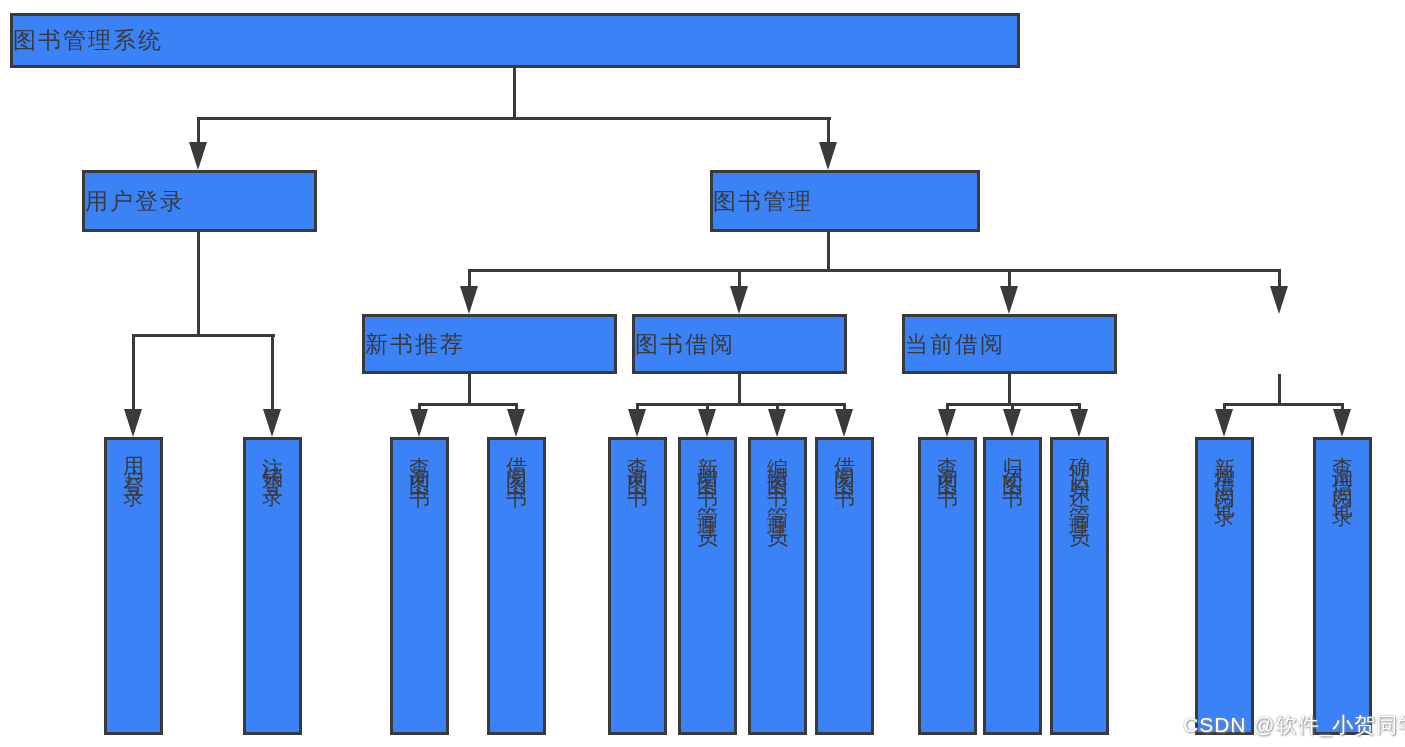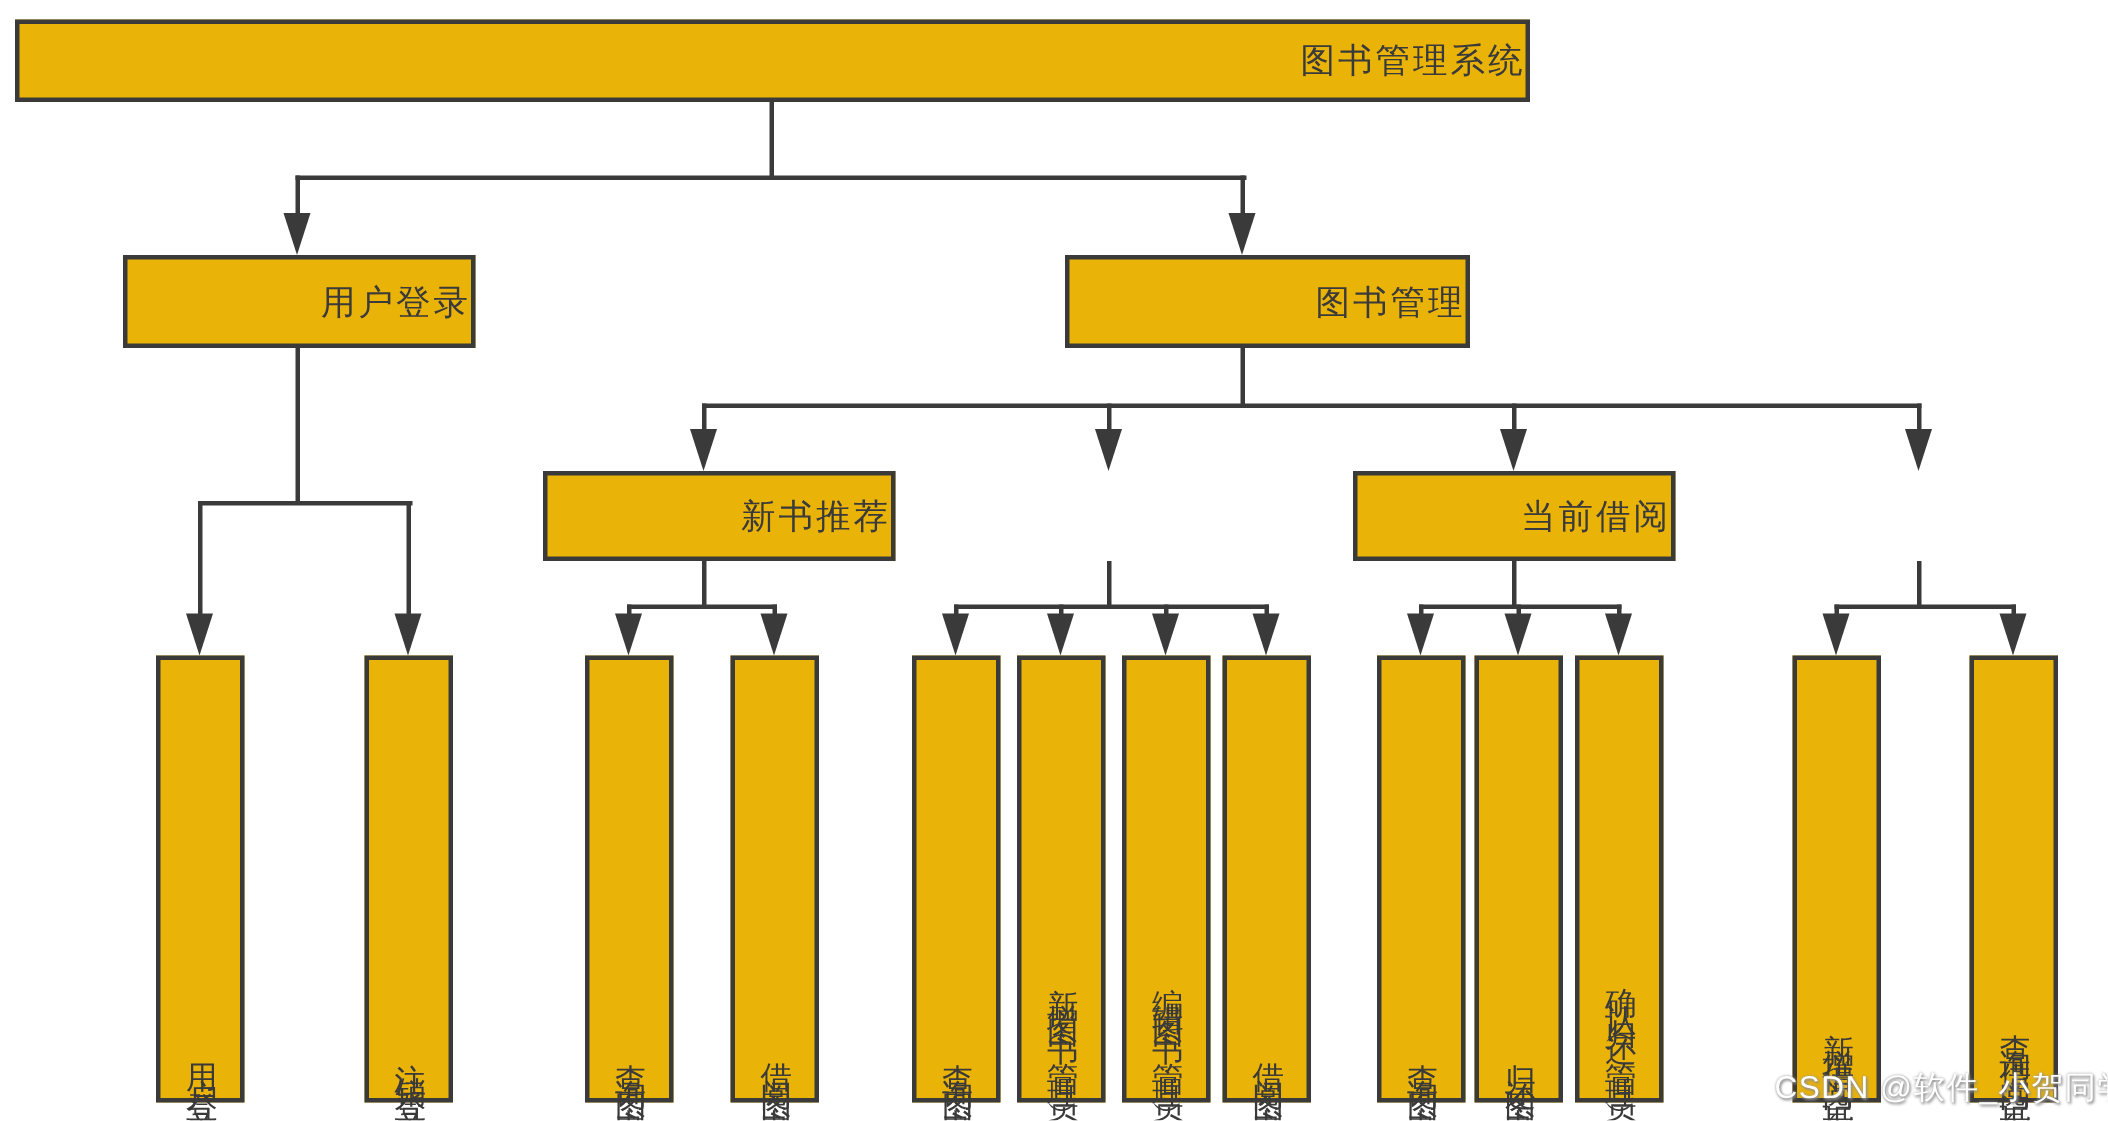--- a/index.html
+++ b/index.html
@@ -6,22 +6,22 @@
   #stage{
     position:relative;
     width:1405px;height:747px;
     background:#ffffff;
     overflow:hidden;
     font-family:"Liberation Sans","DejaVu Sans",sans-serif;
   }
   
   .bx{
     position:absolute;box-sizing:border-box;
-    border:3px solid #3a3a3a;background:#eab308;
-    display:flex;align-items:center;justify-content:flex-end;
+    border:3px solid #3a3a3a;background:#3b82f6;
+    display:flex;align-items:center;justify-content:flex-start;
     color:#3a3a3a;font-size:23px;letter-spacing:2px;
     white-space:nowrap;
   }
   .bxv{
     font-size:21px;letter-spacing:10px;
     writing-mode:vertical-rl;text-orientation:mixed;
     white-space:normal;
   }
   
   .ln{position:absolute;background:#3a3a3a;}
@@ -73,22 +73,25 @@
   <div class="ln" style="left:468px;top:269px;width:813px;height:3px;"></div>
   <div class="ln" style="left:468px;top:269px;width:3px;height:20px;"></div>
   <div class="ln" style="left:738px;top:269px;width:3px;height:20px;"></div>
   <div class="ln" style="left:1008px;top:269px;width:3px;height:20px;"></div>
   <div class="ln" style="left:1278px;top:269px;width:3px;height:20px;"></div>
   <div class="arr" style="left:460px;top:286px;"></div>
   <div class="arr" style="left:730px;top:286px;"></div>
   <div class="arr" style="left:1000px;top:286px;"></div>
   <div class="arr" style="left:1270px;top:286px;"></div>
 
-  <div class="bx" style="left:362px;top:314px;width:235px;height:60px;">
+  <div class="bx" style="left:362px;top:314px;width:255px;height:60px;">
     <span>新书推荐</span>
+  </div>
+  <div class="bx" style="left:632px;top:314px;width:215px;height:60px;">
+    <span>图书借阅</span>
   </div>
   <div class="bx" style="left:902px;top:314px;width:215px;height:60px;">
     <span>当前借阅</span>
   </div>
 
   <div class="ln" style="left:468px;top:374px;width:3px;height:31px;"></div>
   <div class="ln" style="left:418px;top:403px;width:100px;height:3px;"></div>
   <div class="ln" style="left:418px;top:403px;width:3px;height:9px;"></div>
   <div class="ln" style="left:515px;top:403px;width:3px;height:9px;"></div>
   <div class="arr" style="left:410px;top:409px;"></div>

